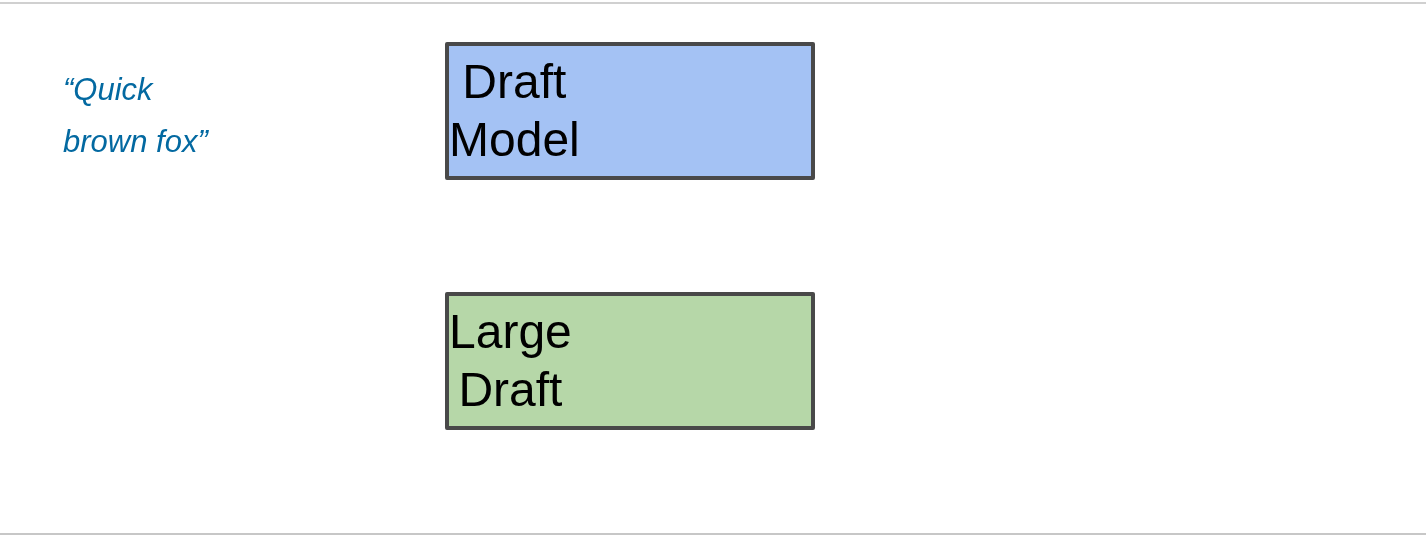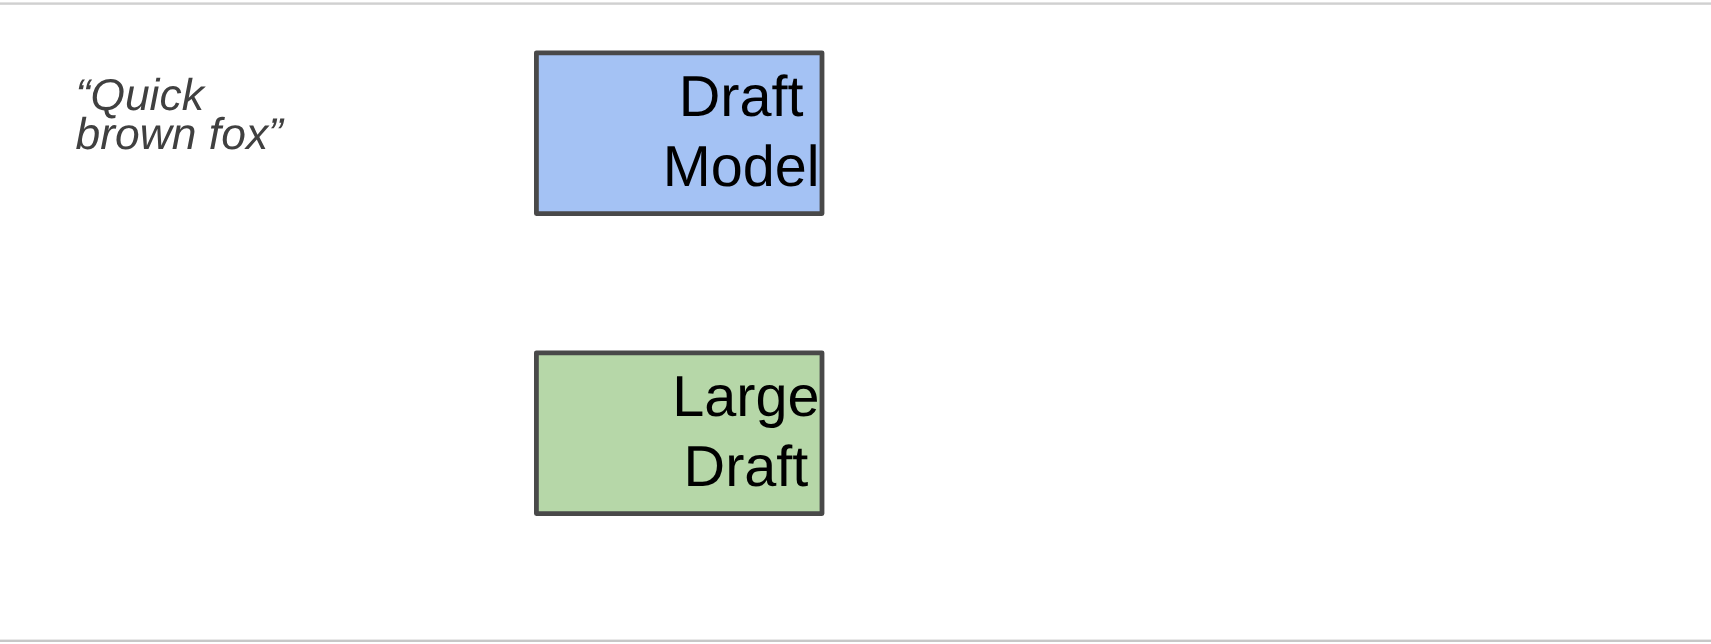--- a/index.html
+++ b/index.html
@@ -22,38 +22,38 @@
     height: 2px;
     background: #d0d0d0;
   }
   .frame-line.top    { top: 2px; }
   .frame-line.bottom { top: 533px; background: #c7c7c7; }
 
   .prompt {
     position: absolute;
     left: 63px;
     top: 64px;
-    font-size: 37px;
+    font-size: 31px;
     font-style: italic;
-    line-height: 32px;
-    color: #404040;
+    line-height: 52px;
+    color: #0369a1;
     white-space: pre-line;
   }
 
   .node {
     position: absolute;
     left: 445px;
-    width: 242px;
+    width: 370px;
     height: 138px;
     box-sizing: border-box;
     border: 4px solid #494949;
     border-radius: 2px;
     display: flex;
     align-items: center;
-    justify-content: flex-end;
+    justify-content: flex-start;
   }
   .node .node-label {
     font-size: 48px;
     line-height: 58px;
     color: #000000;
     text-align: center;
     white-space: pre-line;
   }
   .node.draft { top: 42px;  background: #a4c2f4; }
   .node.large { top: 292px; background: #b6d7a8; }

